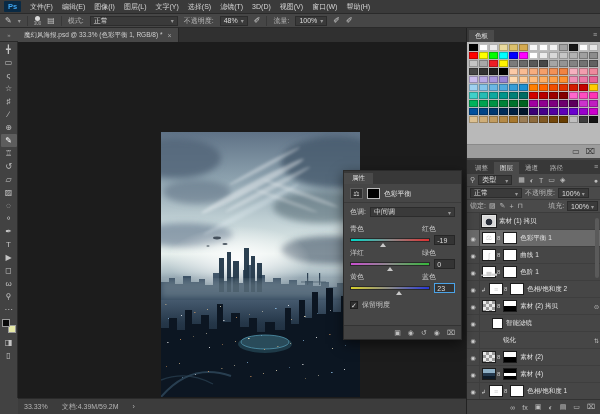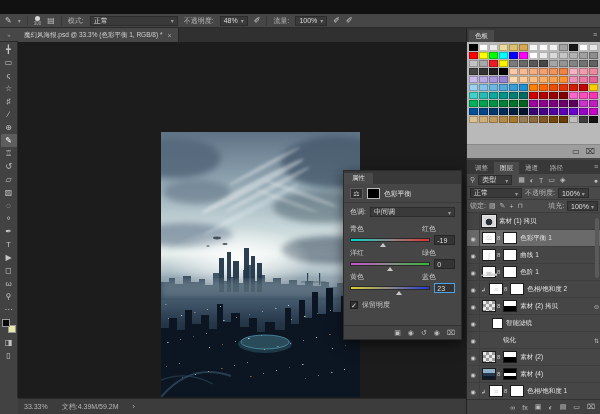--- a/index.html
+++ b/index.html
@@ -109,20 +109,36 @@
   .sval.focused { border:1px solid #4aa3e8; }
   #pres-row { display:flex; align-items:center; gap:4px; padding:7px 6px 0; }
   #pres-check { width:8px; height:8px; background:#2e2e2e; border:1px solid #1f1f1f; color:#ddd; font-size:7px; line-height:7px; text-align:center; }
   #props-foot { position:absolute; left:0; right:0; bottom:0; height:14px; background:#424242; border-top:1px solid #333; display:flex; align-items:center; justify-content:flex-end; gap:7px; padding:0 6px; color:#c0c0c0; font-size:7px; }
 </style>
 </head>
 <body>
 
 <div id="app">
 
+  <div id="menubar" class="abs row">
+    <div id="ps-logo">Ps</div>
+    <div id="menu-items" class="row" style="gap:9px;">
+        <span class="menu-item">文件(F)</span>
+        <span class="menu-item">编辑(E)</span>
+        <span class="menu-item">图像(I)</span>
+        <span class="menu-item">图层(L)</span>
+        <span class="menu-item">文字(Y)</span>
+        <span class="menu-item">选择(S)</span>
+        <span class="menu-item">滤镜(T)</span>
+        <span class="menu-item">3D(D)</span>
+        <span class="menu-item">视图(V)</span>
+        <span class="menu-item">窗口(W)</span>
+        <span class="menu-item">帮助(H)</span>
+      </div>
+  </div>
 
   <div id="optionsbar" class="abs row">
     <span class="opt-icon">✎</span>
     <span class="ddarrow">▾</span>
     <span class="opt-sep"></span>
     <span id="brush-preset">
       <span class="dot"></span>
       <span class="sz">300</span>
     </span>
     <span class="opt-icon">▤</span>

